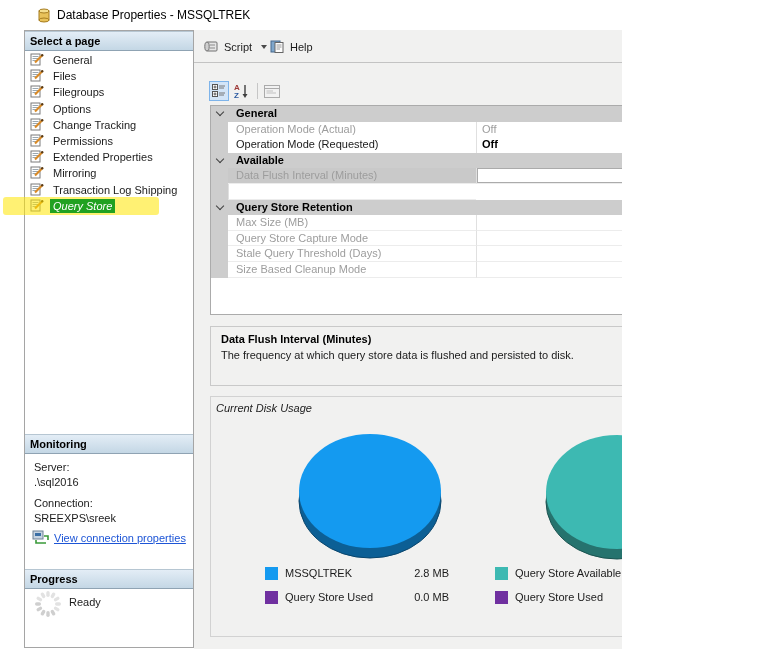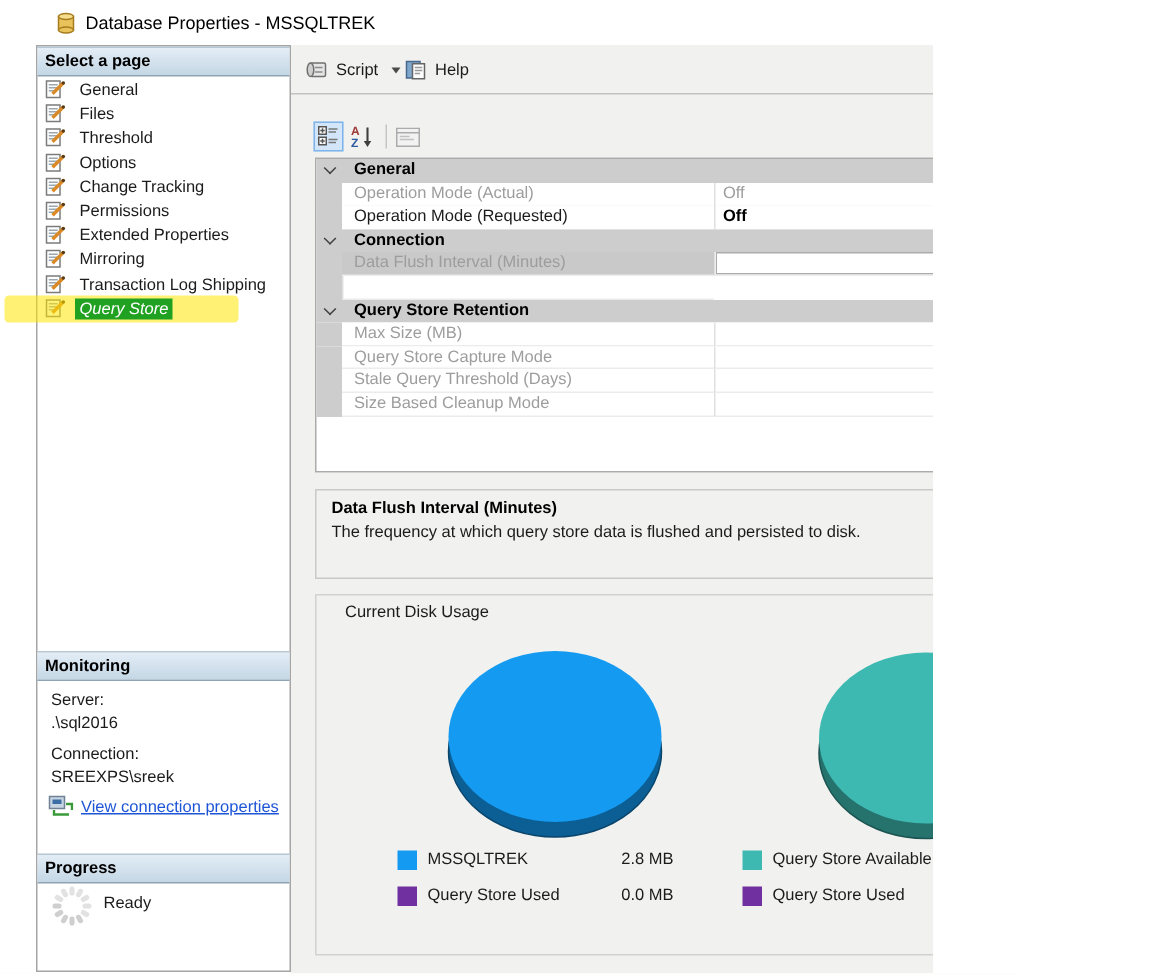--- a/index.html
+++ b/index.html
@@ -55,21 +55,21 @@
   .pg-value.boldval{font-weight:bold;color:#000;}
   .pg-row.selected .pg-label{background:#c9c9c9;}
   .pg-row.selected .pg-value{box-shadow:inset 0 0 0 1px #ababab;}
   
   .descpanel{position:absolute;left:16px;top:296px;width:552px;height:60px;background:#f1f1f0;
              border:1px solid #c9c9c9;box-sizing:border-box;padding:6px 10px;}
   .desc-title{font-weight:bold;color:#000;margin-bottom:4px;}
   
   .groupbox{position:absolute;left:16px;top:366px;width:552px;height:241px;background:#f1f1f0;
             border:1px solid #d2d2d2;box-sizing:border-box;}
-  .gb-title{position:absolute;left:19px;top:5px;color:#1b1b1b;}
+  .gb-title{position:absolute;left:5px;top:5px;color:#1b1b1b;font-style:italic;}
   .pies{position:absolute;left:0;top:0;width:550px;height:239px;}
   .legend-entry{position:absolute;display:flex;align-items:center;height:14px;}
   .legend-swatch{width:13px;height:13px;flex:0 0 13px;}
   .legend-label{margin-left:7px;white-space:nowrap;}
   .legend-value{margin-left:auto;white-space:nowrap;}
   .purge-btn{position:absolute;left:419px;top:210px;width:107px;height:21px;background:#e2e2e2;
              border:6px solid #7f1d1d;box-sizing:border-box;text-align:center;line-height:19px;color:#000;cursor:default;}
 </style>
 </head>
 <body>
@@ -128,21 +128,21 @@
         </div>
         <div class="side-item">
           <svg class="icon" viewBox="0 0 15 14">
             <rect x="2" y="1" width="9" height="11" fill="#ffffff" stroke="#7b7b7b"></rect>
             <line x1="3.5" y1="3.5" x2="9.5" y2="3.5" stroke="#9aa7b0"></line>
             <line x1="3.5" y1="5.5" x2="9.5" y2="5.5" stroke="#9aa7b0"></line>
             <line x1="3.5" y1="7.5" x2="8" y2="7.5" stroke="#9aa7b0"></line>
             <line x1="6" y1="9.5" x2="13" y2="2.5" stroke="#d98a26" stroke-width="2.2"></line>
             <circle cx="13.2" cy="2.3" r="1.2" fill="#5b3a12"></circle>
           </svg>
-          <span class="side-label">Threshold</span>
+          <span class="side-label">Filegroups</span>
         </div>
         <div class="side-item">
           <svg class="icon" viewBox="0 0 15 14">
             <rect x="2" y="1" width="9" height="11" fill="#ffffff" stroke="#7b7b7b"></rect>
             <line x1="3.5" y1="3.5" x2="9.5" y2="3.5" stroke="#9aa7b0"></line>
             <line x1="3.5" y1="5.5" x2="9.5" y2="5.5" stroke="#9aa7b0"></line>
             <line x1="3.5" y1="7.5" x2="8" y2="7.5" stroke="#9aa7b0"></line>
             <line x1="6" y1="9.5" x2="13" y2="2.5" stroke="#d98a26" stroke-width="2.2"></line>
             <circle cx="13.2" cy="2.3" r="1.2" fill="#5b3a12"></circle>
           </svg>
@@ -346,21 +346,21 @@
         </div>
         <div class="pg-row">
           <div class="pg-gutter"></div>
           <div class="pg-label">Operation Mode (Requested)</div>
           <div class="pg-value boldval">Off</div>
         </div>
         <div class="pg-row cat">
           <div class="pg-gutter">
             <span class="chev"></span>
           </div>
-          <div class="pg-cat">Connection</div>
+          <div class="pg-cat">Available</div>
         </div>
         <div class="pg-row selected">
           <div class="pg-gutter"></div>
           <div class="pg-label dis">Data Flush Interval (Minutes)</div>
           <div class="pg-value dis"></div>
         </div>
         <div class="pg-row">
           <div class="pg-gutter"></div>
           <div class="pg-value dis"></div>
         </div>

